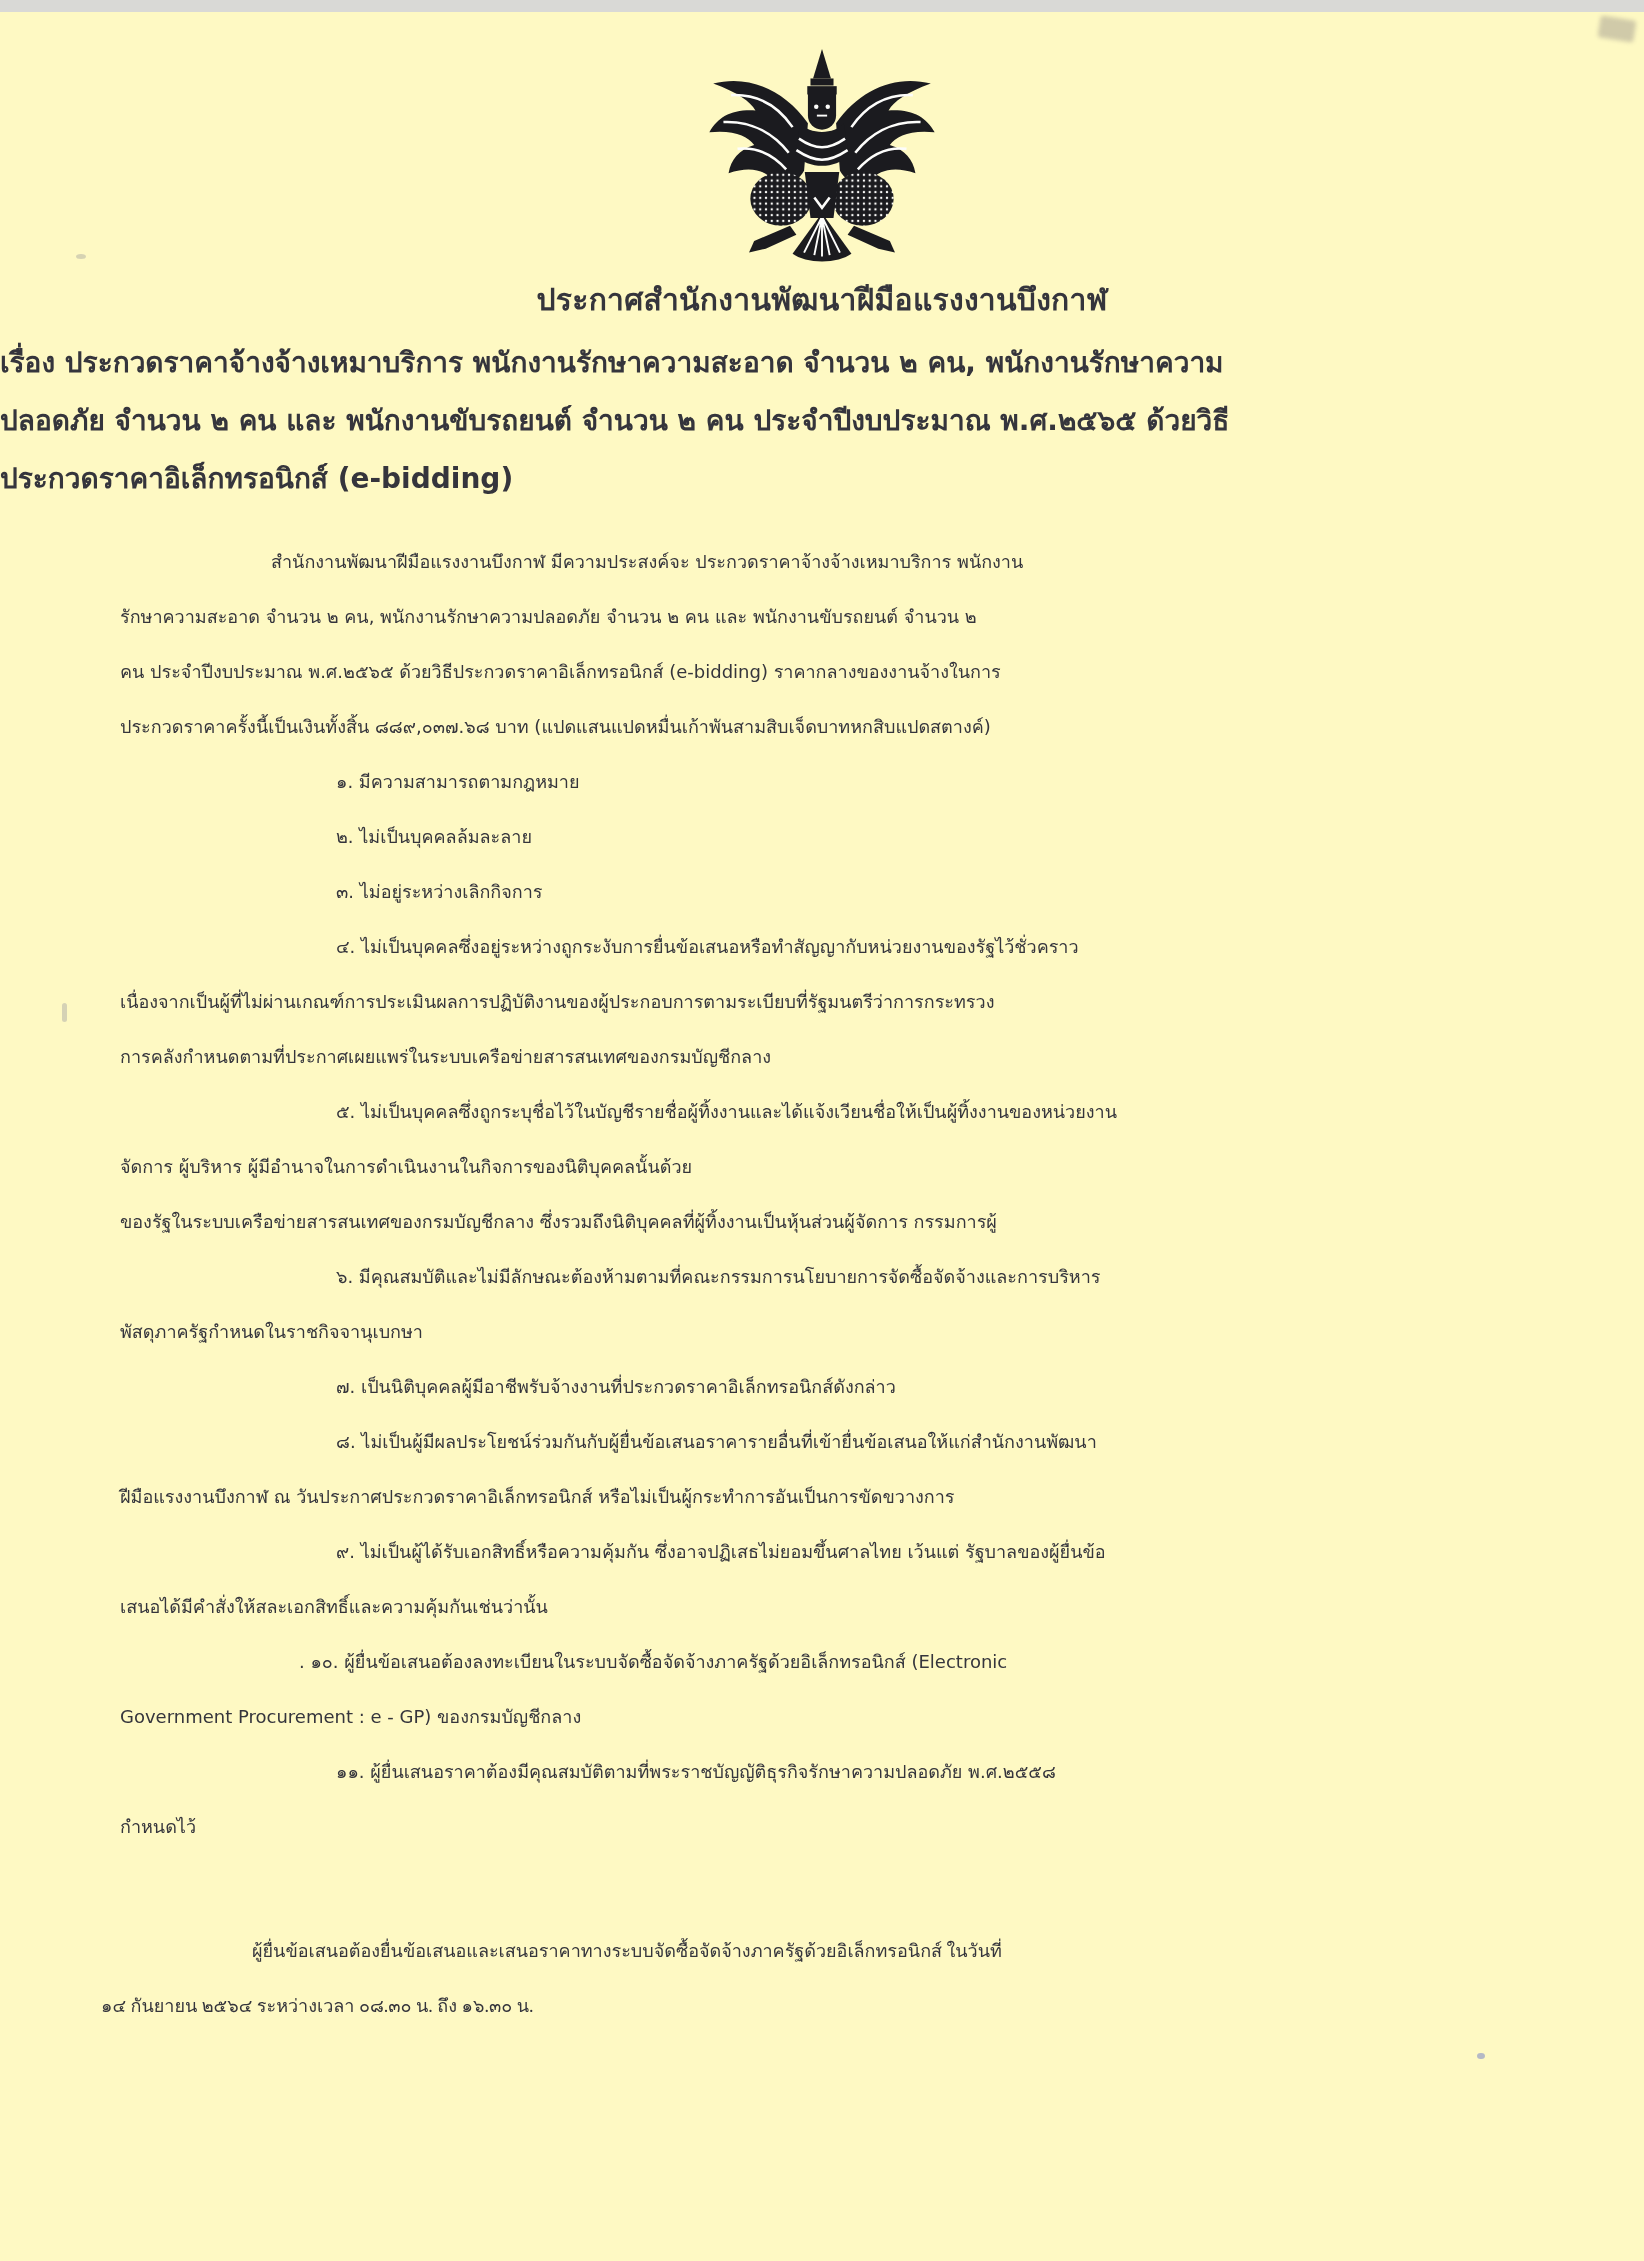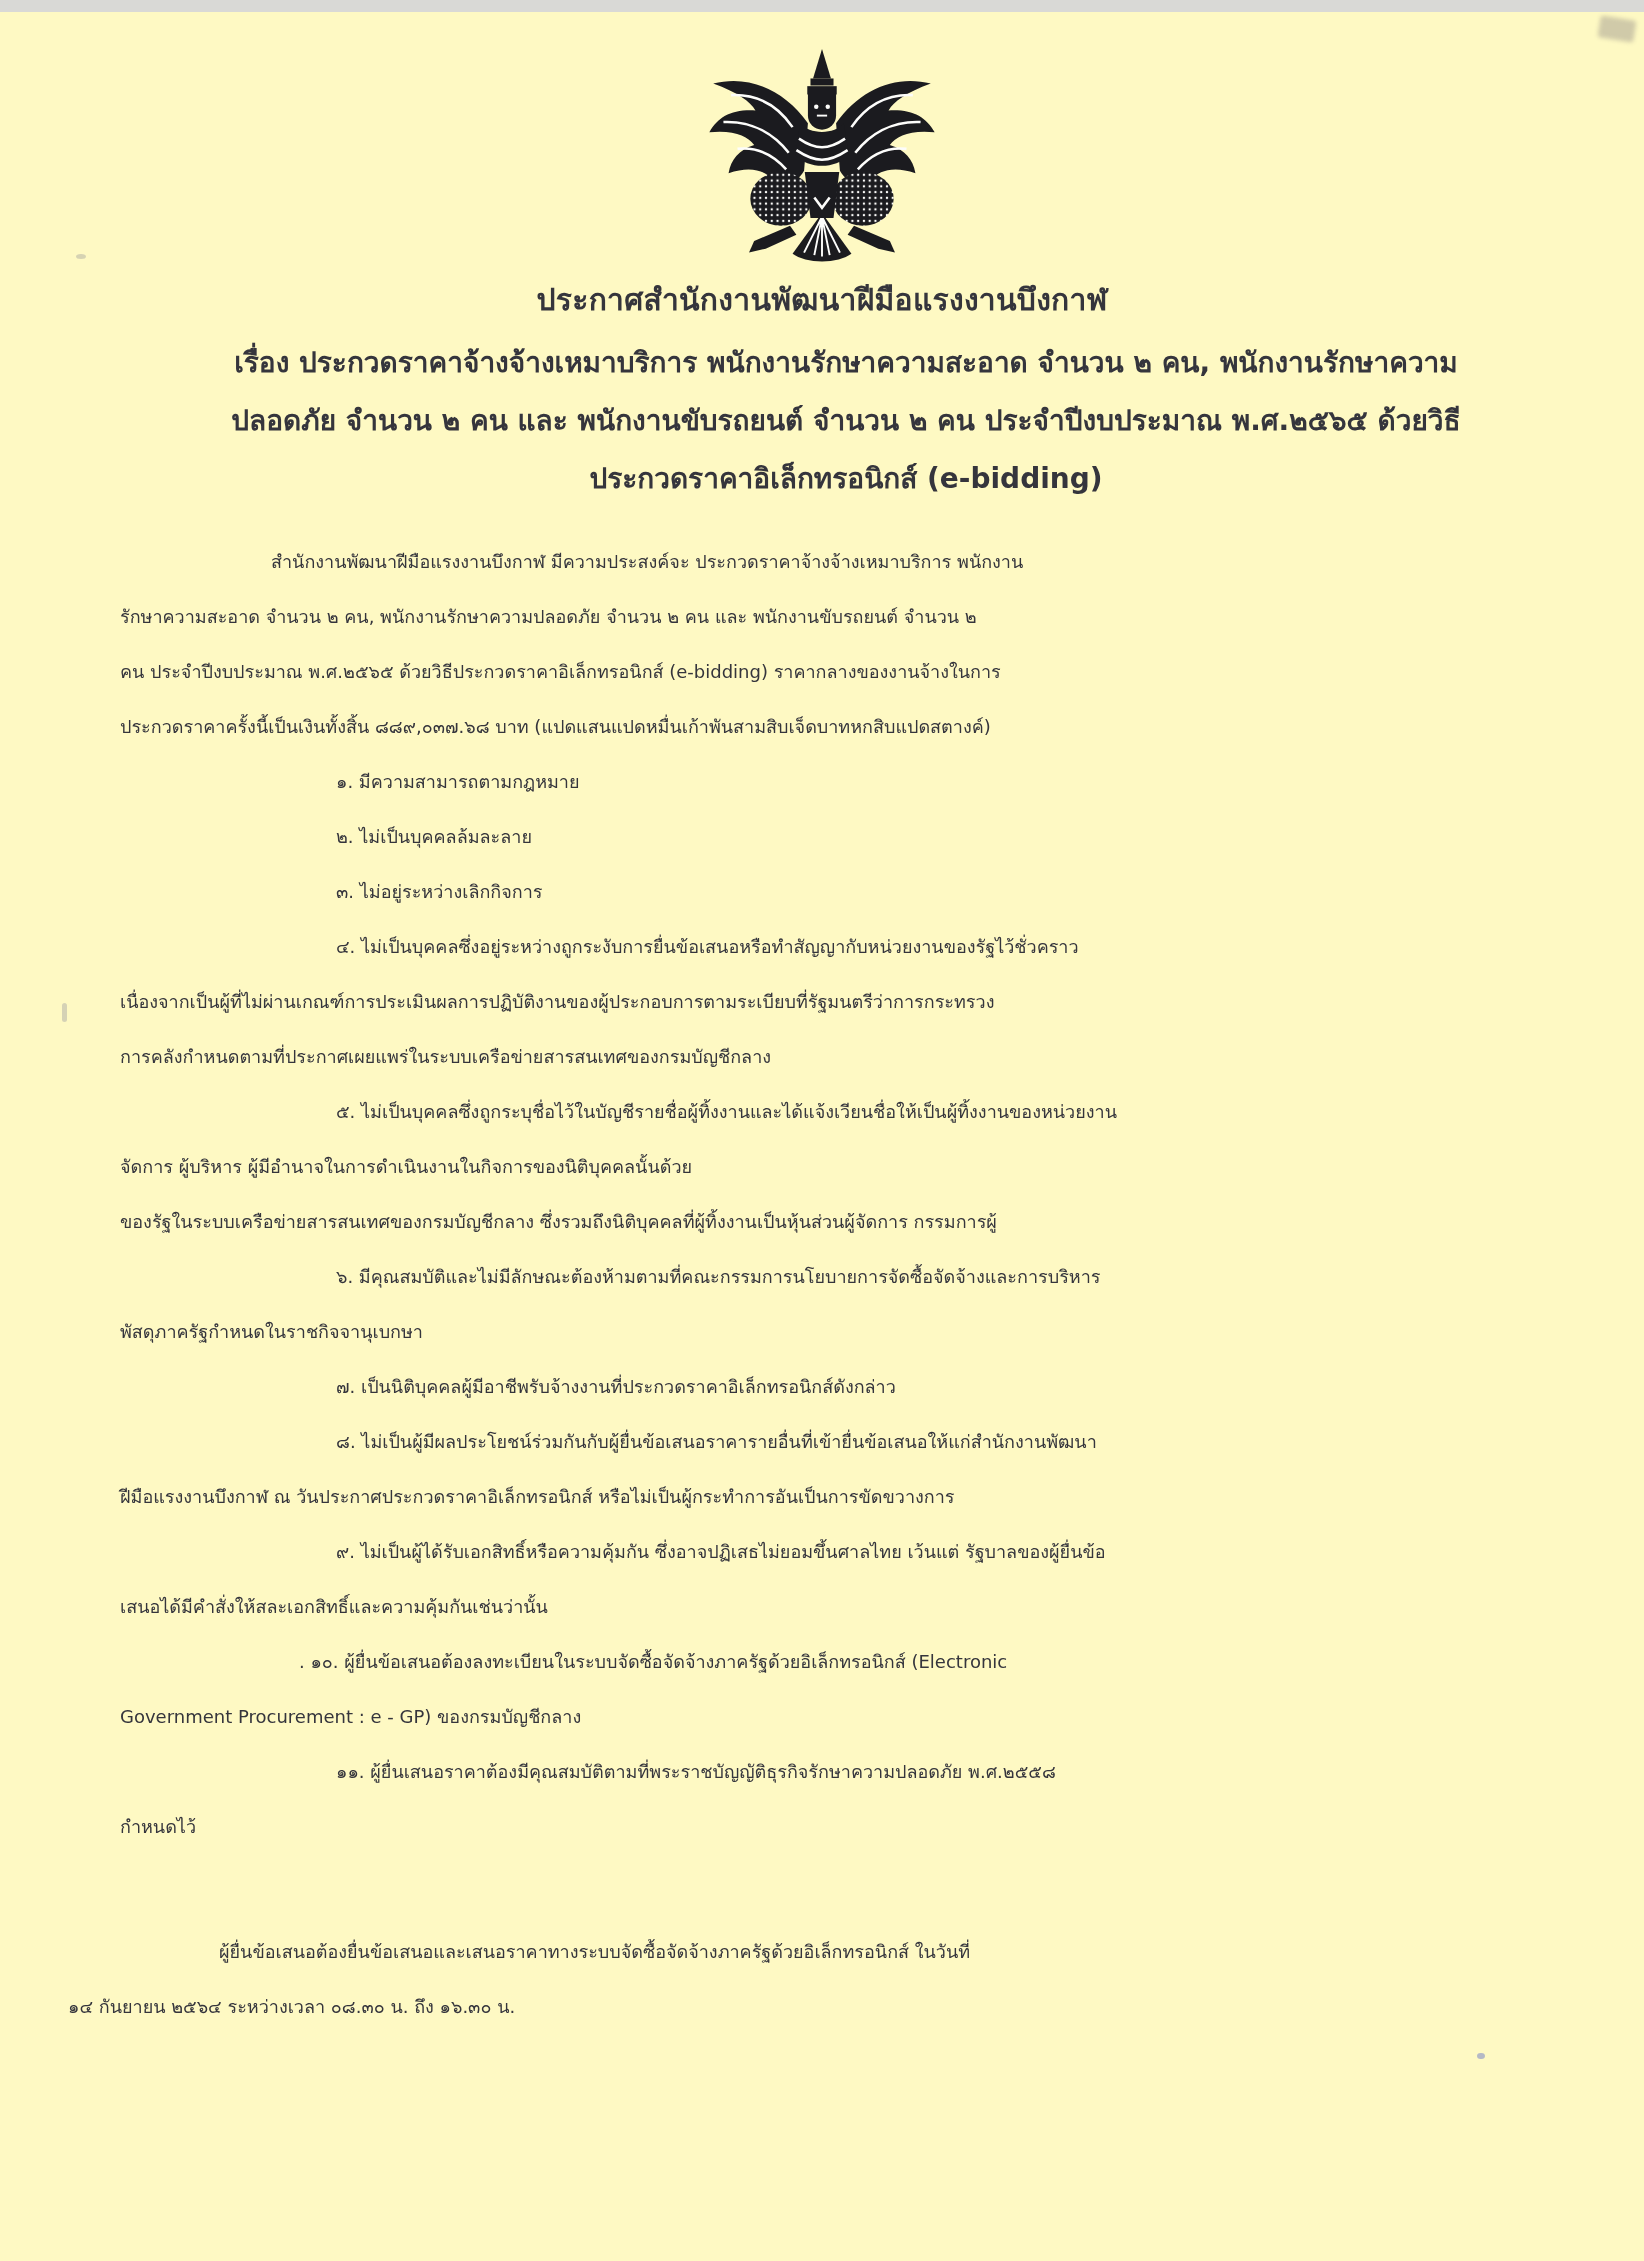--- a/index.html
+++ b/index.html
@@ -14,28 +14,28 @@
   }
   .emblem-wrap{padding-top:33px;text-align:center;height:218px;}
   .emblem-wrap svg{display:inline-block;}
   .agency-title{
     margin-top:17px;
     text-align:center;
     font-size:30px;font-weight:bold;
     line-height:40px;
     letter-spacing:0.3px;
   }
-  .subject-block{margin-top:14px;text-align:center;font-weight:bold;padding-left:48px;}
+  .subject-block{margin-top:14px;text-align:left;font-weight:bold;}
   .subject-line{font-size:28px;line-height:58px;white-space:nowrap;}
   .content{margin-top:26px;padding:0 120px;}
   .line{font-size:18px;line-height:55px;white-space:nowrap;}
   .ind-para{text-indent:151px;}
   .ind-item{text-indent:216px;}
   .ind-item10{text-indent:179px;}
-  .closing-block{margin-top:70px;padding:0 68px;}
+  .closing-block{margin-top:70px;padding:0 101px;font-family:Liberation Serif, serif;}
   
   .artifact-tr{
     position:absolute;top:6.4px;right:9px;width:36px;height:22px;
     background:#99928a;opacity:.45;border-radius:3.2px;
     transform:rotate(9deg);filter:blur(1.9px);
   }
   .speck-a{position:absolute;left:76px;top:242px;width:10.3px;height:5.2px;
     background:#8d8d95;opacity:.35;border-radius:50%;filter:blur(0.6px);}
   .speck-b{position:absolute;left:62px;top:991px;width:4.5px;height:19.3px;
     background:#9a9aa2;opacity:.4;border-radius:2.6px;filter:blur(0.6px);}

